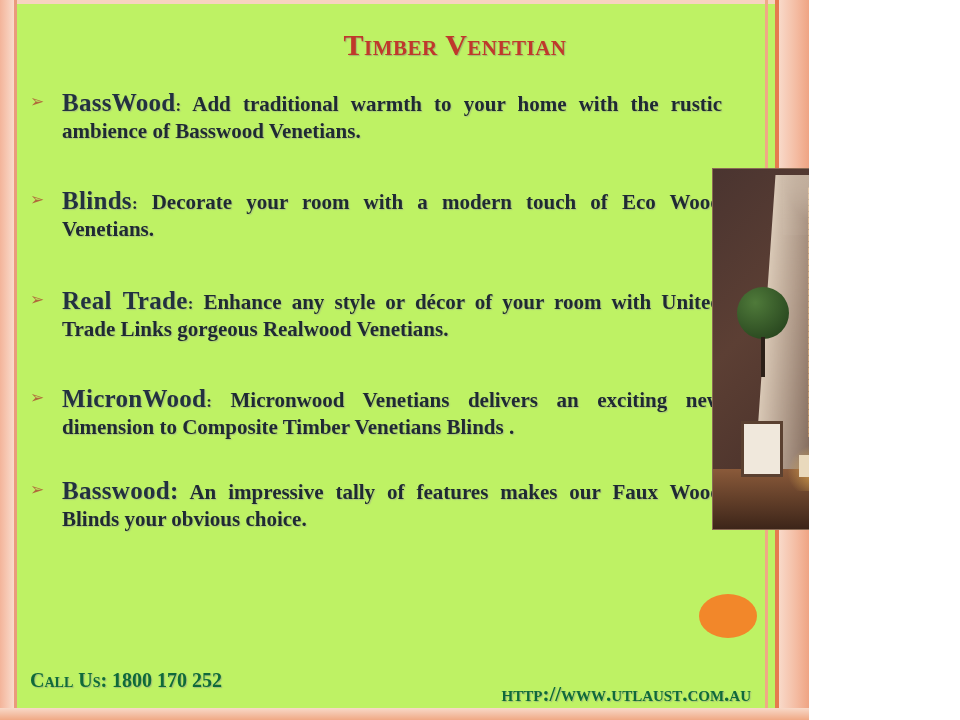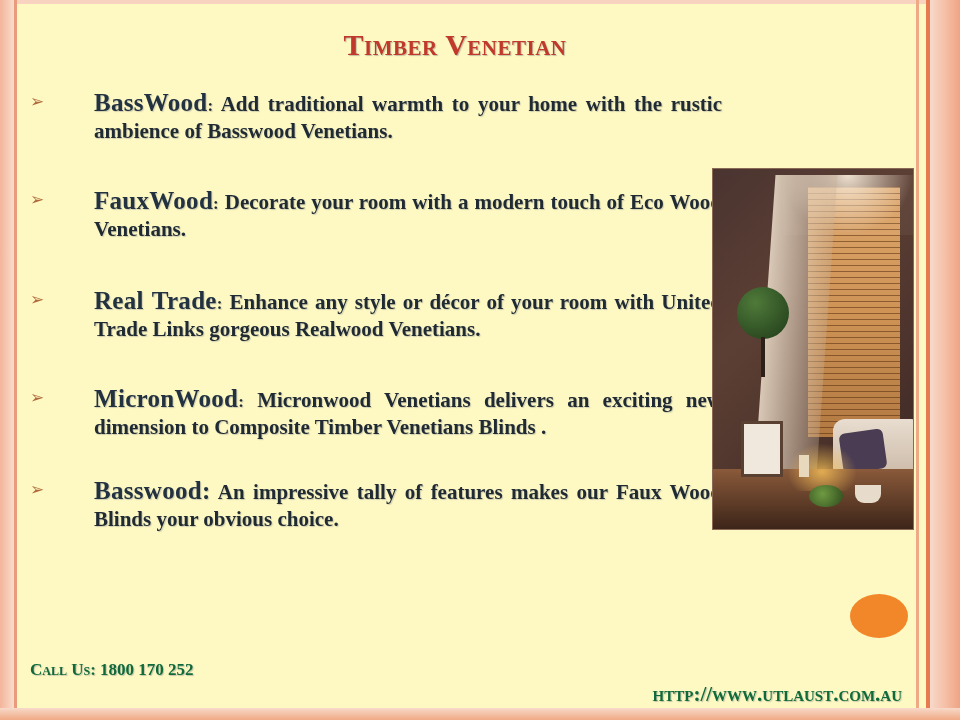--- a/index.html
+++ b/index.html
@@ -6,23 +6,23 @@
   html, body {
     margin: 0; padding: 0;
     width: 960px; height: 720px;
     overflow: hidden;
     background: #ffffff;
     font-family: "Liberation Serif", serif;
   }
 
   #slide {
     position: relative;
-    width: 960px;
+    width: 809px;
     height: 720px;
-    background: #fef9c3;
+    background: #bef264;
     overflow: hidden;
   }
 
   
   .edge-left {
     position: absolute;
     left: 0; top: 0;
     width: 14px; height: 720px;
     background: linear-gradient(to right, #f3b49a 0%, #f6c4ae 40%, #f9dccd 100%);
   }
@@ -105,21 +105,20 @@
     font-size: 17px;
     line-height: 1;
   }
   .bullet-text {
     color: #1f2a33;
     font-size: 21px;
     line-height: 1.22;
     font-weight: bold;
     text-align: justify;
     text-shadow: 1px 1px 1px rgba(150,150,150,0.45);
-    margin-left: 32px;
   }
   .lead {
     font-size: 25px;
     color: #233240;
     font-weight: bold;
     letter-spacing: 0.3px;
   }
   .lead-colon { font-size: 17px; }
 
   
@@ -208,23 +207,23 @@
   }
   .p-green {
     position: absolute; left: 96px; top: 316px; width: 34px; height: 22px;
     background: radial-gradient(circle at 40% 40%, #6f9a42, #2d4a1c);
     border-radius: 50%;
   }
 
   
   .footer-left {
     position: absolute;
-    left: 30px; bottom: 40px;
+    left: 30px; bottom: 28px;
     color: #0f6a3a;
-    font-size: 17px;
+    font-size: 20px;
     font-weight: bold;
     font-variant: small-caps;
     text-shadow: 1px 1px 1px rgba(140,140,140,0.5);
   }
   .footer-right {
     position: absolute;
     right: 58px; bottom: 13px;
     color: #0f6a3a;
     font-size: 21px;
     font-weight: bold;
@@ -250,21 +249,21 @@
 
   <div class="bullets">
 
     <div class="bullet-row row-1">
       <span class="bullet-marker">➢</span>
       <div class="bullet-text"><span class="lead">BassWood</span><span class="lead-colon">:</span><span> Add traditional warmth to your home with the rustic ambience of Basswood Venetians.</span></div>
     </div>
 
     <div class="bullet-row row-2">
       <span class="bullet-marker">➢</span>
-      <div class="bullet-text"><span class="lead">FauxWood</span><span class="lead-colon">:</span><span> Decorate your room with a modern touch of Eco Wood Venetians.</span></div>
+      <div class="bullet-text"><span class="lead">Blinds</span><span class="lead-colon">:</span><span> Decorate your room with a modern touch of Eco Wood Venetians.</span></div>
     </div>
 
     <div class="bullet-row row-3">
       <span class="bullet-marker">➢</span>
       <div class="bullet-text"><span class="lead">Real Trade</span><span class="lead-colon">:</span><span> Enhance any style or décor of your room with United Trade Links gorgeous Realwood Venetians.</span></div>
     </div>
 
     <div class="bullet-row row-4">
       <span class="bullet-marker">➢</span>
       <div class="bullet-text"><span class="lead">MicronWood</span><span class="lead-colon">:</span><span> Micronwood Venetians delivers an exciting new dimension to Composite Timber Venetians Blinds .</span></div>

